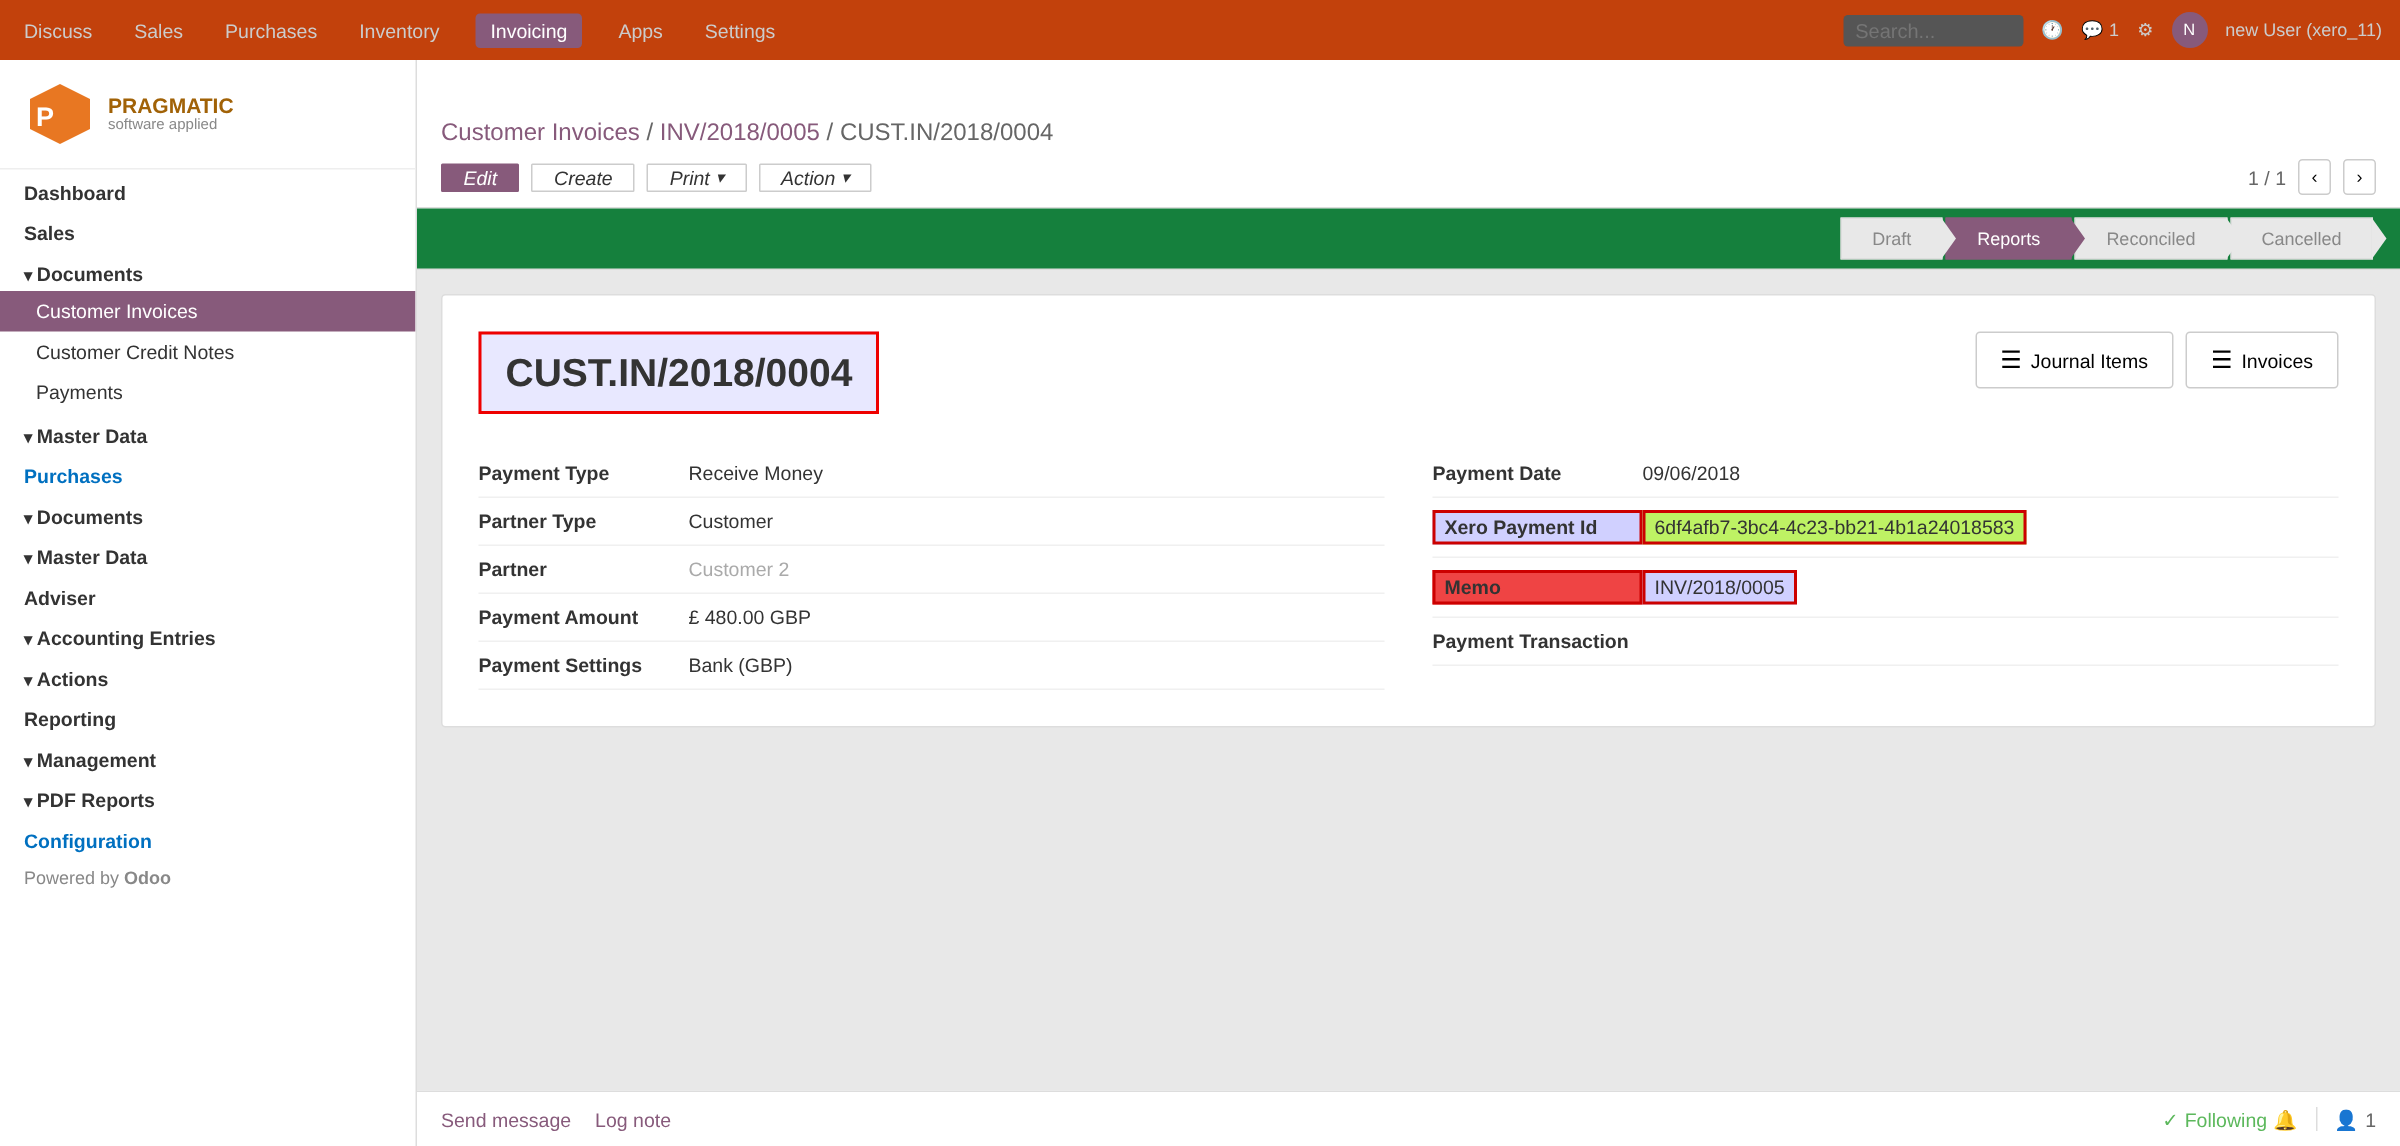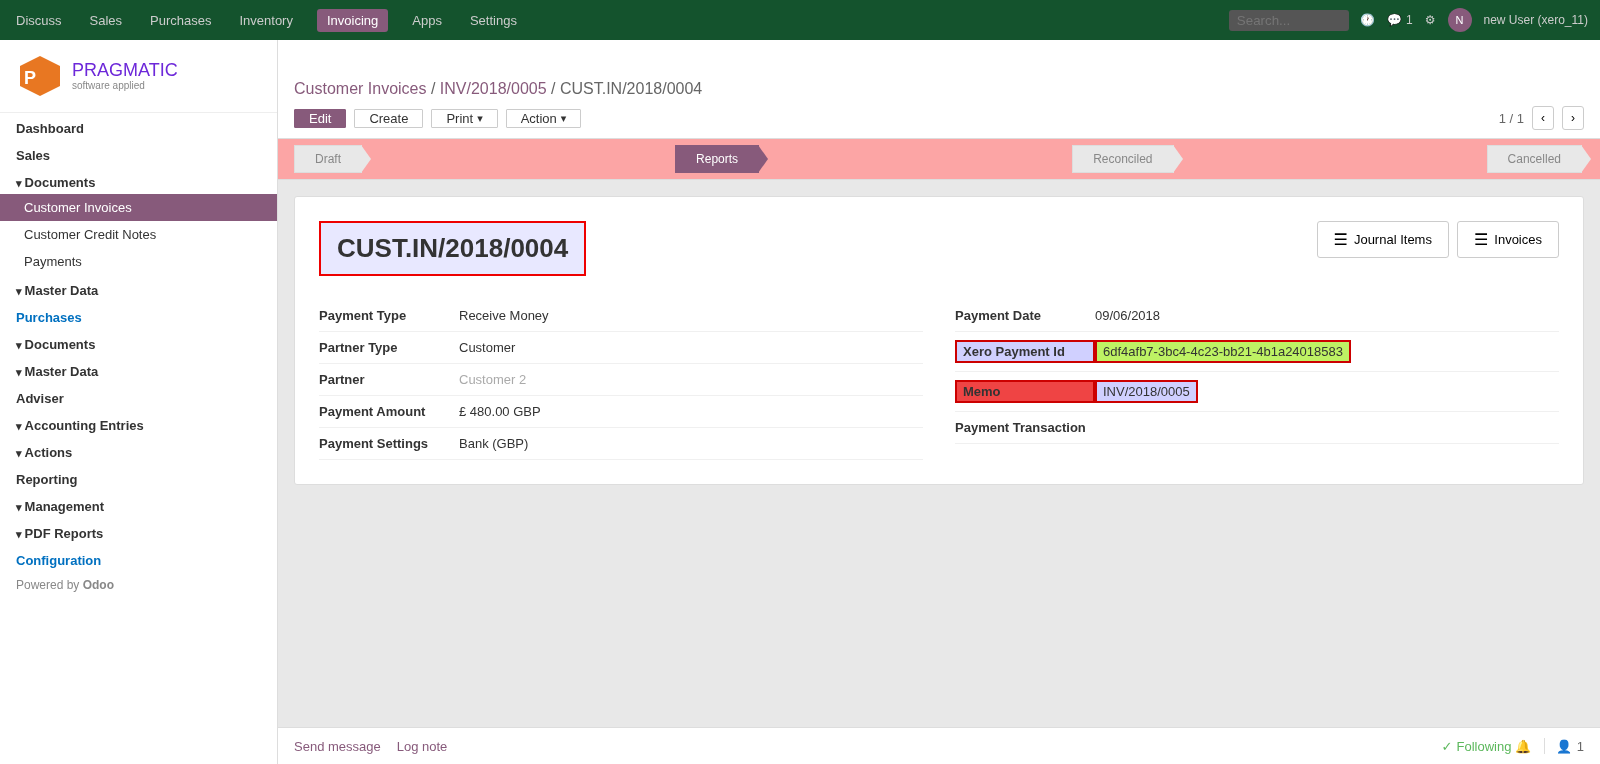--- a/index.html
+++ b/index.html
@@ -1,20 +1,20 @@
 <!DOCTYPE html>
 <html><head>
   <meta charset="utf-8">
   <style>
     * { box-sizing: border-box; margin: 0; padding: 0; }
     body { font-family: Arial, sans-serif; font-size: 13px; background: #f0f0f0; color: #333; display: flex; flex-direction: column; height: 764px; overflow: hidden; }
 
     
     .top-nav {
-      background: #14532d;
+      background: #c2410c;
       color: #ccc;
       height: 40px;
       display: flex;
       align-items: center;
       padding: 0 12px;
       gap: 20px;
       flex-shrink: 0;
     }
     .top-nav a {
       color: #ccc;
@@ -78,23 +78,23 @@
     .logo-box {
       display: flex;
       align-items: center;
       gap: 8px;
     }
     .logo-icon {
       width: 48px;
       height: 48px;
     }
     .logo-text {
-      font-size: 18px;
-      font-weight: normal;
-      color: #6d28d9;
+      font-size: 14px;
+      font-weight: bold;
+      color: #a16207;
       line-height: 1.1;
     }
     .logo-sub {
       font-size: 10px;
       color: #888;
     }
 
     .sidebar-section-header {
       padding: 8px 16px 4px;
       font-weight: bold;
@@ -147,20 +147,21 @@
       gap: 8px;
     }
     .btn {
       padding: 1px 14px;
       border-radius: 1px;
       border: 1px solid #ccc;
       cursor: pointer;
       font-size: 13px;
       background: #fff;
       color: #333;
+      font-style: italic;
     }
     .btn-primary {
       background: #875a7b;
       color: #fff;
       border-color: #875a7b;
     }
     .btn-dropdown {
       display: flex;
       align-items: center;
       gap: 4px;
@@ -179,25 +180,25 @@
       padding: 4px 8px;
       border: 1px solid #ccc;
       border-radius: 3px;
       cursor: pointer;
       background: #fff;
       font-size: 12px;
     }
 
     
     .status-bar {
-      background: #fca5a5;
+      background: #15803d;
       border-bottom: 1px solid #ddd;
       display: flex;
       align-items: center;
-      justify-content: space-between;
+      justify-content: flex-end;
       padding: 6px 16px;
       gap: 0;
     }
     .status-step {
       padding: 6px 20px;
       font-size: 12px;
       color: #888;
       background: #e8e8e8;
       border: 1px solid #ddd;
       position: relative;

